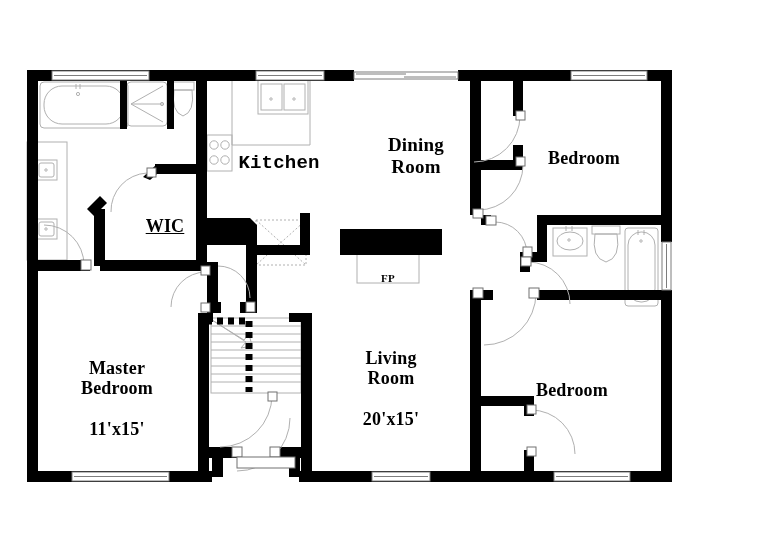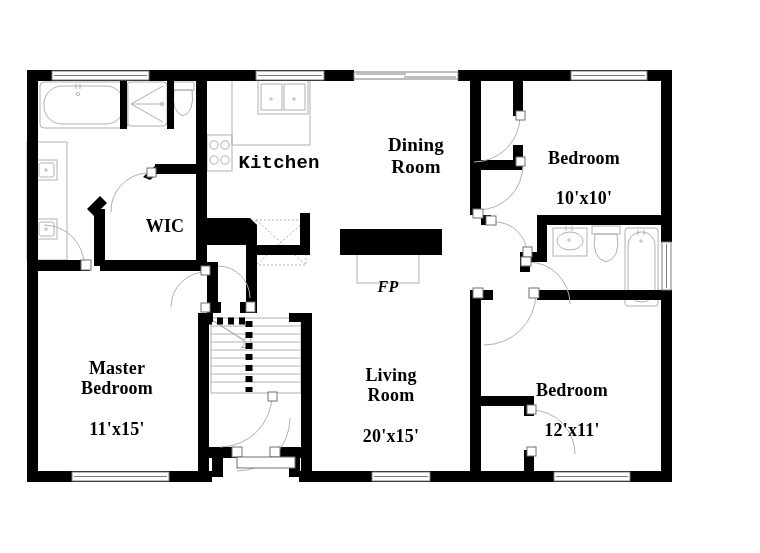--- a/index.html
+++ b/index.html
@@ -30,21 +30,21 @@
     text-align: center;
     font-family: "Liberation Serif", serif;
     font-weight: bold;
     color: #000000;
     line-height: 1.12;
     white-space: pre-line;
     letter-spacing: 0.2px;
   }
   .lbl-lg { font-size: 19px; }
   .lbl-md { font-size: 18px; }
-  .lbl-sm { font-size: 16px; font-style: italic; }
+  .lbl-sm { font-size: 11px; }
   .dim-line { display: block; }
 </style>
 </head>
 <body>
 
 <div id="floorplan-root">
 
   <svg id="plan-svg" width="760" height="553" viewBox="0 0 760 553">
 
     <rect x="0" y="0" width="760" height="553" fill="#ffffff"></rect>
@@ -346,47 +346,45 @@
       <rect x="237" y="457" width="58" height="11"></rect>
     </g>
   </svg>
 
   <div class="room-label lbl-md" style="left:37px; top:338px; width:160px;">
     <span class="dim-line">Master
 Bedroom</span>
     <span class="dim-line">11'x15'</span>
   </div>
 
-  <div class="room-label lbl-md" style="left:105px; top:196px; width:120px;">
+  <div class="room-label lbl-md" style="left:105px; top:196px; width:120px;text-decoration:underline;">
     <span class="dim-line">WIC</span>
   </div>
 
   <div class="room-label lbl-lg" style="left:219px; top:132px; width:120px;font-family:Liberation Mono, monospace;">
     <span class="dim-line">Kitchen</span>
   </div>
 
   <div class="room-label lbl-lg" style="left:356px; top:113px; width:120px;">
     <span class="dim-line">Dining
 Room</span>
   </div>
 
 
-  <div class="room-label lbl-md" style="left:331px; top:345px; width:120px;">
+  <div class="room-label lbl-md" style="left:331px; top:328px; width:120px;">
     <span class="dim-line">Living
 Room</span>
     <span class="dim-line">20'x15'</span>
   </div>
 
   <div class="room-label lbl-md" style="left:514px; top:128px; width:140px;">
     <span class="dim-line">Bedroom</span>
-    <span class="dim-line">10'x10'</span>
   </div>
 
   <div class="room-label lbl-md" style="left:502px; top:360px; width:140px;">
     <span class="dim-line">Bedroom</span>
-    <span class="dim-line">12'x11'</span>
   </div>
 
   <div class="room-label lbl-sm" style="left:357px; top:260px; width:62px;">
     <span class="dim-line">FP</span>
   </div>
 
 </div>
 
 </body></html>

